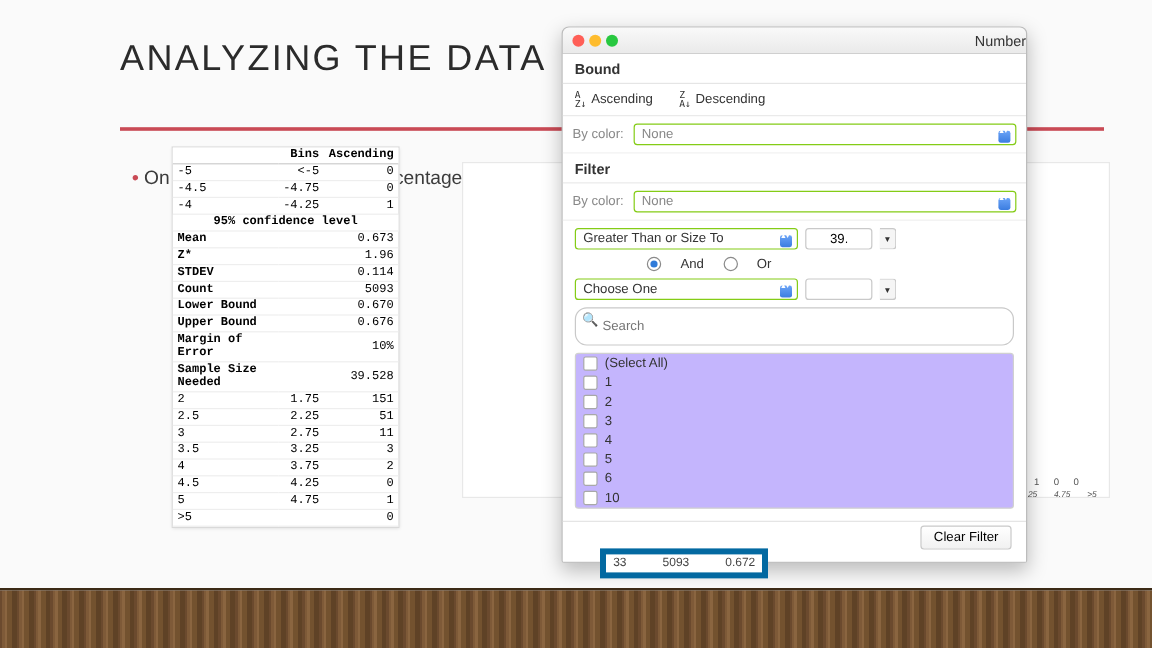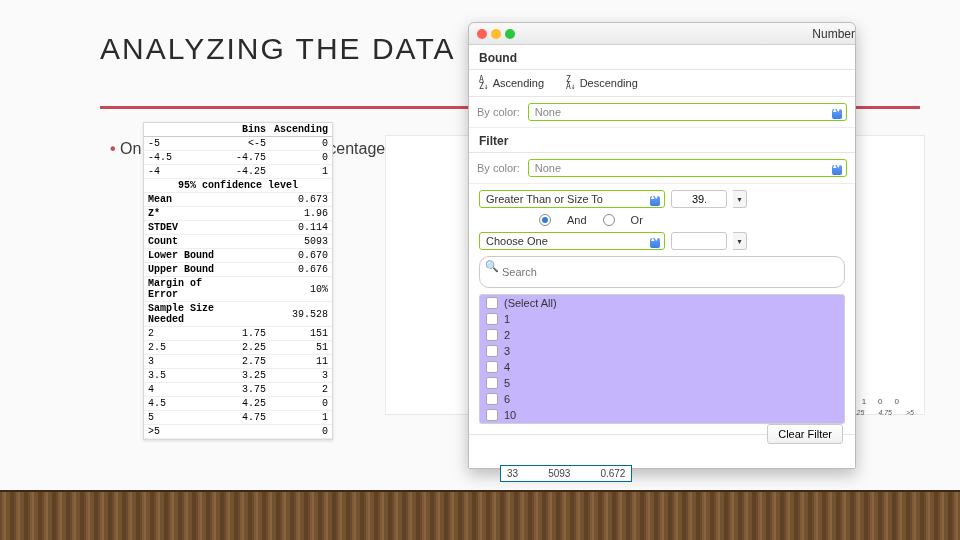--- a/index.html
+++ b/index.html
@@ -61,24 +61,24 @@
   .dd{ width:14px; height:18px; border:1px solid #c9c9c9; border-left:none; border-radius:0 3px 3px 0; background:#f5f5f5; display:flex; align-items:center; justify-content:center; font-size:8px;}
   .andor{ display:flex; gap:16px; align-items:center; margin:4px 0 6px 60px; font-size:11px;}
   .radio{ width:12px; height:12px; border:1px solid #8a8a8a; border-radius:50%; display:inline-flex; align-items:center; justify-content:center;}
   .radio.on::after{ content:""; width:6px; height:6px; border-radius:50%; background:#2f7bd9;}
   .search{ position:relative; margin:6px 0;}
   .search input{ width:100%; border:1px solid #c9c9c9; border-radius:10px; padding:3px 8px 3px 22px; font-size:11px; height:32px;}
   .search .mag{ position:absolute; left:6px; top:4px; font-size:11px; color:#888;}
   .checklist{ border:1px solid #d0d0d0; border-radius:3px; max-height:130px; overflow:hidden; background:#c4b5fd;}
   .checklist .item{ display:flex; align-items:center; gap:6px; padding:2px 6px; font-size:11px;}
   .cb{ width:12px; height:12px; border:1px solid #a8a8a8; border-radius:2px; background:#fff;}
-  .clearbtn{ position:absolute; right:12px; bottom:24px; border:1px solid #c9c9c9; background:linear-gradient(#fff,#f1f1f1); border-radius:3px; padding:3px 10px; font-size:11px;}
+  .clearbtn{ position:absolute; right:12px; bottom:10px; border:1px solid #c9c9c9; background:linear-gradient(#fff,#f1f1f1); border-radius:3px; padding:3px 10px; font-size:11px;}
   .numwin .bottom{ position:relative; height:34px; background:#fff; border-top:1px solid #e5e5e5;}
 
-  .faderow{ position:absolute; left:500px; bottom:58px; font-size:10px; color:#444; display:flex; gap:30px; background:#fff; padding:2px 6px; border:1px solid #0369a1;}
+  .faderow{ position:absolute; left:500px; bottom:58px; font-size:10px; color:#444; display:flex; gap:30px; background:#fff; padding:2px 6px; border:5px solid #0369a1;}
 </style>
 </head>
 <body>
 
 <div class="slide">
   <div class="title">ANALYZING THE DATA</div>
   <div class="rule"></div>
 
   <div class="bullets">
     <span class="b1">On</span>

